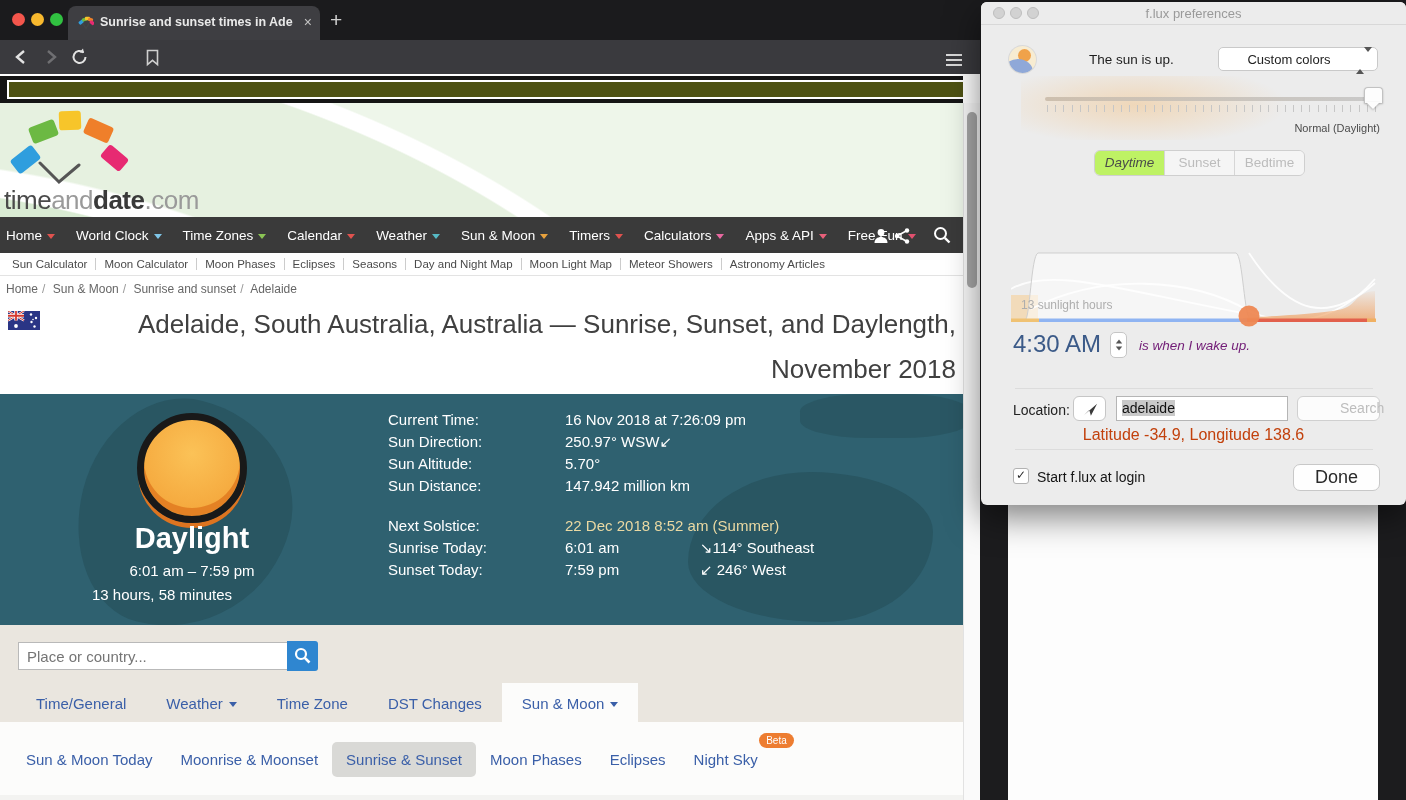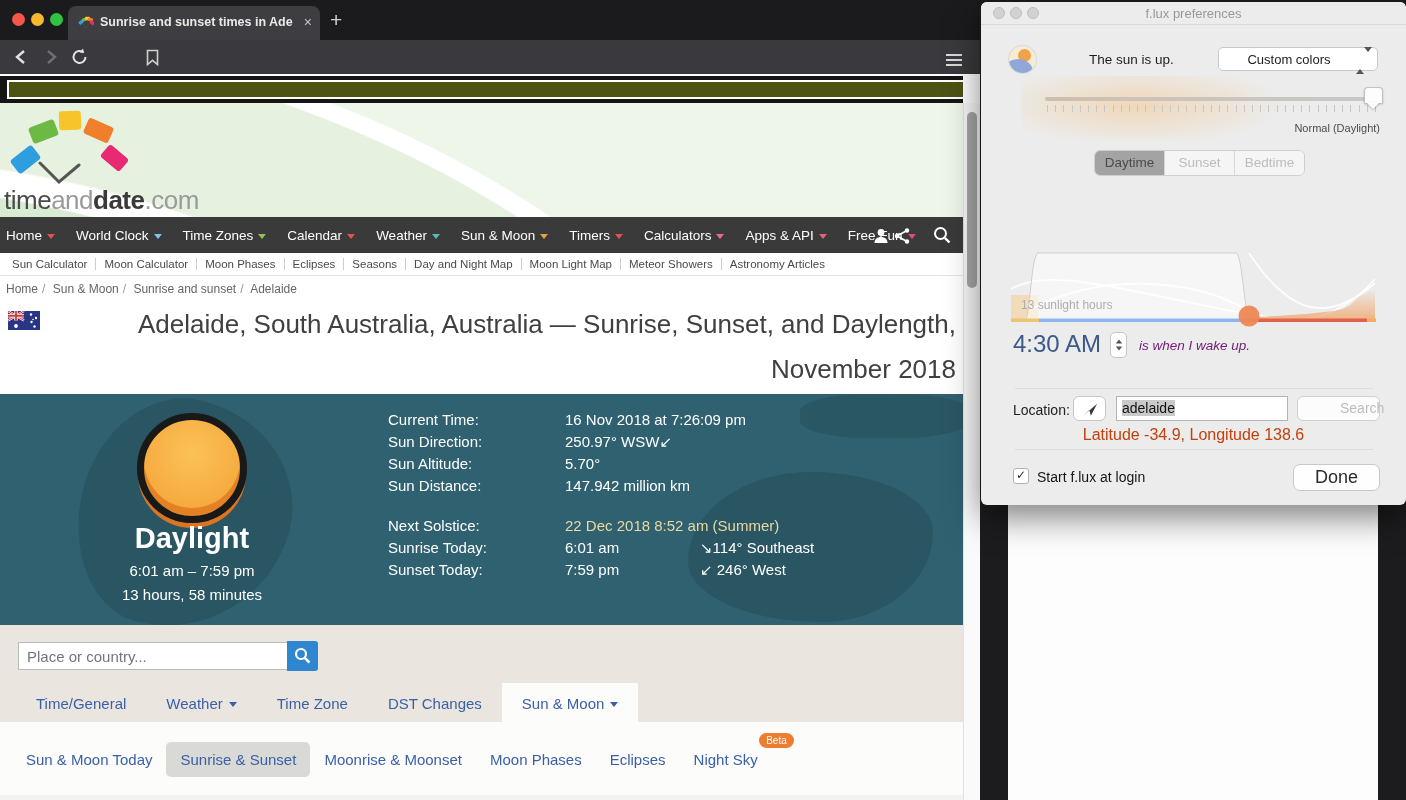--- a/index.html
+++ b/index.html
@@ -46,21 +46,21 @@
   .titletext{margin-left:40px;display:block;}
   .titletext2{display:block;margin-left:36px;}
   
   .tealpanel{position:absolute;left:0;top:320px;width:963px;height:231px;background:#2f6170;overflow:hidden;}
   .mapblob{position:absolute;background:#295662;}
   .sun{position:absolute;left:137px;top:19px;width:96px;height:96px;border-radius:50%;
     background:radial-gradient(circle at 50% 35%, #fbc257, #f5a93e 72%);
     border:7px solid #191919;box-shadow:0 6px 0 -1px #dd7420, inset 0 -8px 0 rgba(224,122,32,.85);}
   .daylight-word{position:absolute;left:92px;top:128px;width:200px;text-align:center;color:#fff;font-size:29px;font-weight:bold;}
   .daylight-range{position:absolute;left:92px;top:168px;width:200px;text-align:center;color:#fff;font-size:15px;}
-  .daylight-dur{position:absolute;left:92px;top:192px;width:200px;text-align:center;color:#fff;font-size:15px;}
+  .daylight-dur{position:absolute;left:92px;top:192px;width:200px;color:#fff;font-size:15px;}
   .inforow{position:absolute;left:388px;color:#fff;font-size:15px;width:560px;}
   .ilabel{display:inline-block;width:177px;}
   .ivalue{}
   .iyellow{color:#ead9a3;}
   .idir{position:absolute;left:312px;top:0;}
   
   .beige{position:absolute;left:0;top:551px;width:963px;height:175px;background:#eae6df;}
   .searchbox{position:absolute;left:18px;top:17px;width:260px;height:26px;background:#fff;border:1px solid #b9b9b9;font-size:15px;color:#444;padding:0 8px;font-family:"Liberation Sans","DejaVu Sans",sans-serif;}
   .searchbtn{position:absolute;left:287px;top:16px;width:31px;height:30px;background:#2f86d0;border-radius:0 3px 3px 0;}
   .tabsrow{position:absolute;left:0;top:58px;width:963px;height:40px;display:flex;align-items:stretch;padding-left:16px;box-sizing:border-box;}
@@ -94,21 +94,21 @@
   .tri-dn{width:0;height:0;border-left:4px solid transparent;border-right:4px solid transparent;border-top:5px solid #555;}
   .glow{position:absolute;left:40px;top:74px;width:360px;height:64px;background:radial-gradient(60% 90% at 32% 45%, rgba(244,186,114,.42), rgba(244,186,114,0) 70%);}
   .slidertrack{position:absolute;left:64px;top:95px;width:335px;height:4px;border-radius:2px;background:linear-gradient(90deg,#cdbfae,#c9c9c9);}
   .sliderthumb{position:absolute;left:383px;top:85px;width:17px;height:15px;background:#fdfdfd;border:1px solid #c2c2c2;border-bottom:none;border-radius:4px 4px 0 0;box-shadow:0 1px 2px rgba(0,0,0,.25);}
   .sliderthumb:after{content:"";position:absolute;left:1px;top:14px;width:0;height:0;border-left:7.5px solid transparent;border-right:7.5px solid transparent;border-top:7px solid #fdfdfd;filter:drop-shadow(0 1px 1px rgba(0,0,0,.25));}
   .ticks{position:absolute;left:66px;top:103px;width:330px;height:7px;background:repeating-linear-gradient(90deg,#c6c6c6 0 1px,transparent 1px 8.2px);}
   .slidercap{position:absolute;right:26px;top:120px;font-size:11px;color:#4c4c4c;}
   .segmented{position:absolute;left:113px;top:148px;height:24px;display:flex;border:1px solid #cfcfcf;border-radius:6px;overflow:hidden;}
   .seg{width:69px;text-align:center;font-size:13.5px;line-height:24px;background:#f5f5f5;color:#bcbcbc;border-left:1px solid #d6d6d6;}
   .seg:first-child{border-left:none;}
-  .seg.active{background:#a3a3a3;color:#4a4a4a;}
+  .seg.active{background:#bef264;color:#4a4a4a;font-style:italic;}
   .schedlink{position:absolute;left:0;top:198px;width:100%;text-align:center;font-size:14px;color:#7c95ba;}
   .chart{position:absolute;left:30px;top:245px;width:365px;height:80px;}
   .chartcap{position:absolute;left:40px;top:296px;font-size:12px;color:#aeaeae;}
   .waketime{position:absolute;left:32px;top:328px;font-size:24px;color:#3b5a88;}
   .wakestep{position:absolute;left:129px;top:330px;width:17px;height:26px;background:#fff;border:1px solid #c6c6c6;border-radius:5px;box-sizing:border-box;display:flex;flex-direction:column;align-items:center;justify-content:center;}
   .wakestep .tri-up{transform:scale(.8);} .wakestep .tri-dn{transform:scale(.8);}
   .waketext{position:absolute;left:158px;top:336px;font-size:13.5px;color:#701a75;font-style:italic;}
   .fluxhr{position:absolute;left:34px;width:358px;height:1px;background:#dcdcdc;}
   .loclabel{position:absolute;left:32px;top:400px;font-size:14px;color:#222;}
   .locbtn{position:absolute;left:92px;top:394px;width:33px;height:25px;background:#fff;border:1px solid #c6c6c6;border-radius:6px;box-sizing:border-box;}
@@ -361,22 +361,22 @@
           <span class="tdtab active">
               <span>Sun &amp; Moon</span>
               <i class="chev"></i>
             </span>
         </div>
       </div>
 
       <div class="contentwhite">
         <div class="subtabs">
           <span class="subtab">Sun &amp; Moon Today</span>
+          <span class="subtab">Moonrise &amp; Moonset</span>
           <span class="subtab active">Sunrise &amp; Sunset</span>
-          <span class="subtab">Moonrise &amp; Moonset</span>
           <span class="subtab">Moon Phases</span>
           <span class="subtab">Eclipses</span>
           <span class="subtab"><span>Night Sky</span><span class="betabadge">Beta</span></span>
         </div>
       </div>
       <div class="graystrip"></div>
     </div>
 
     <div class="scrolltrack">
       <div class="scrollthumb"></div>

